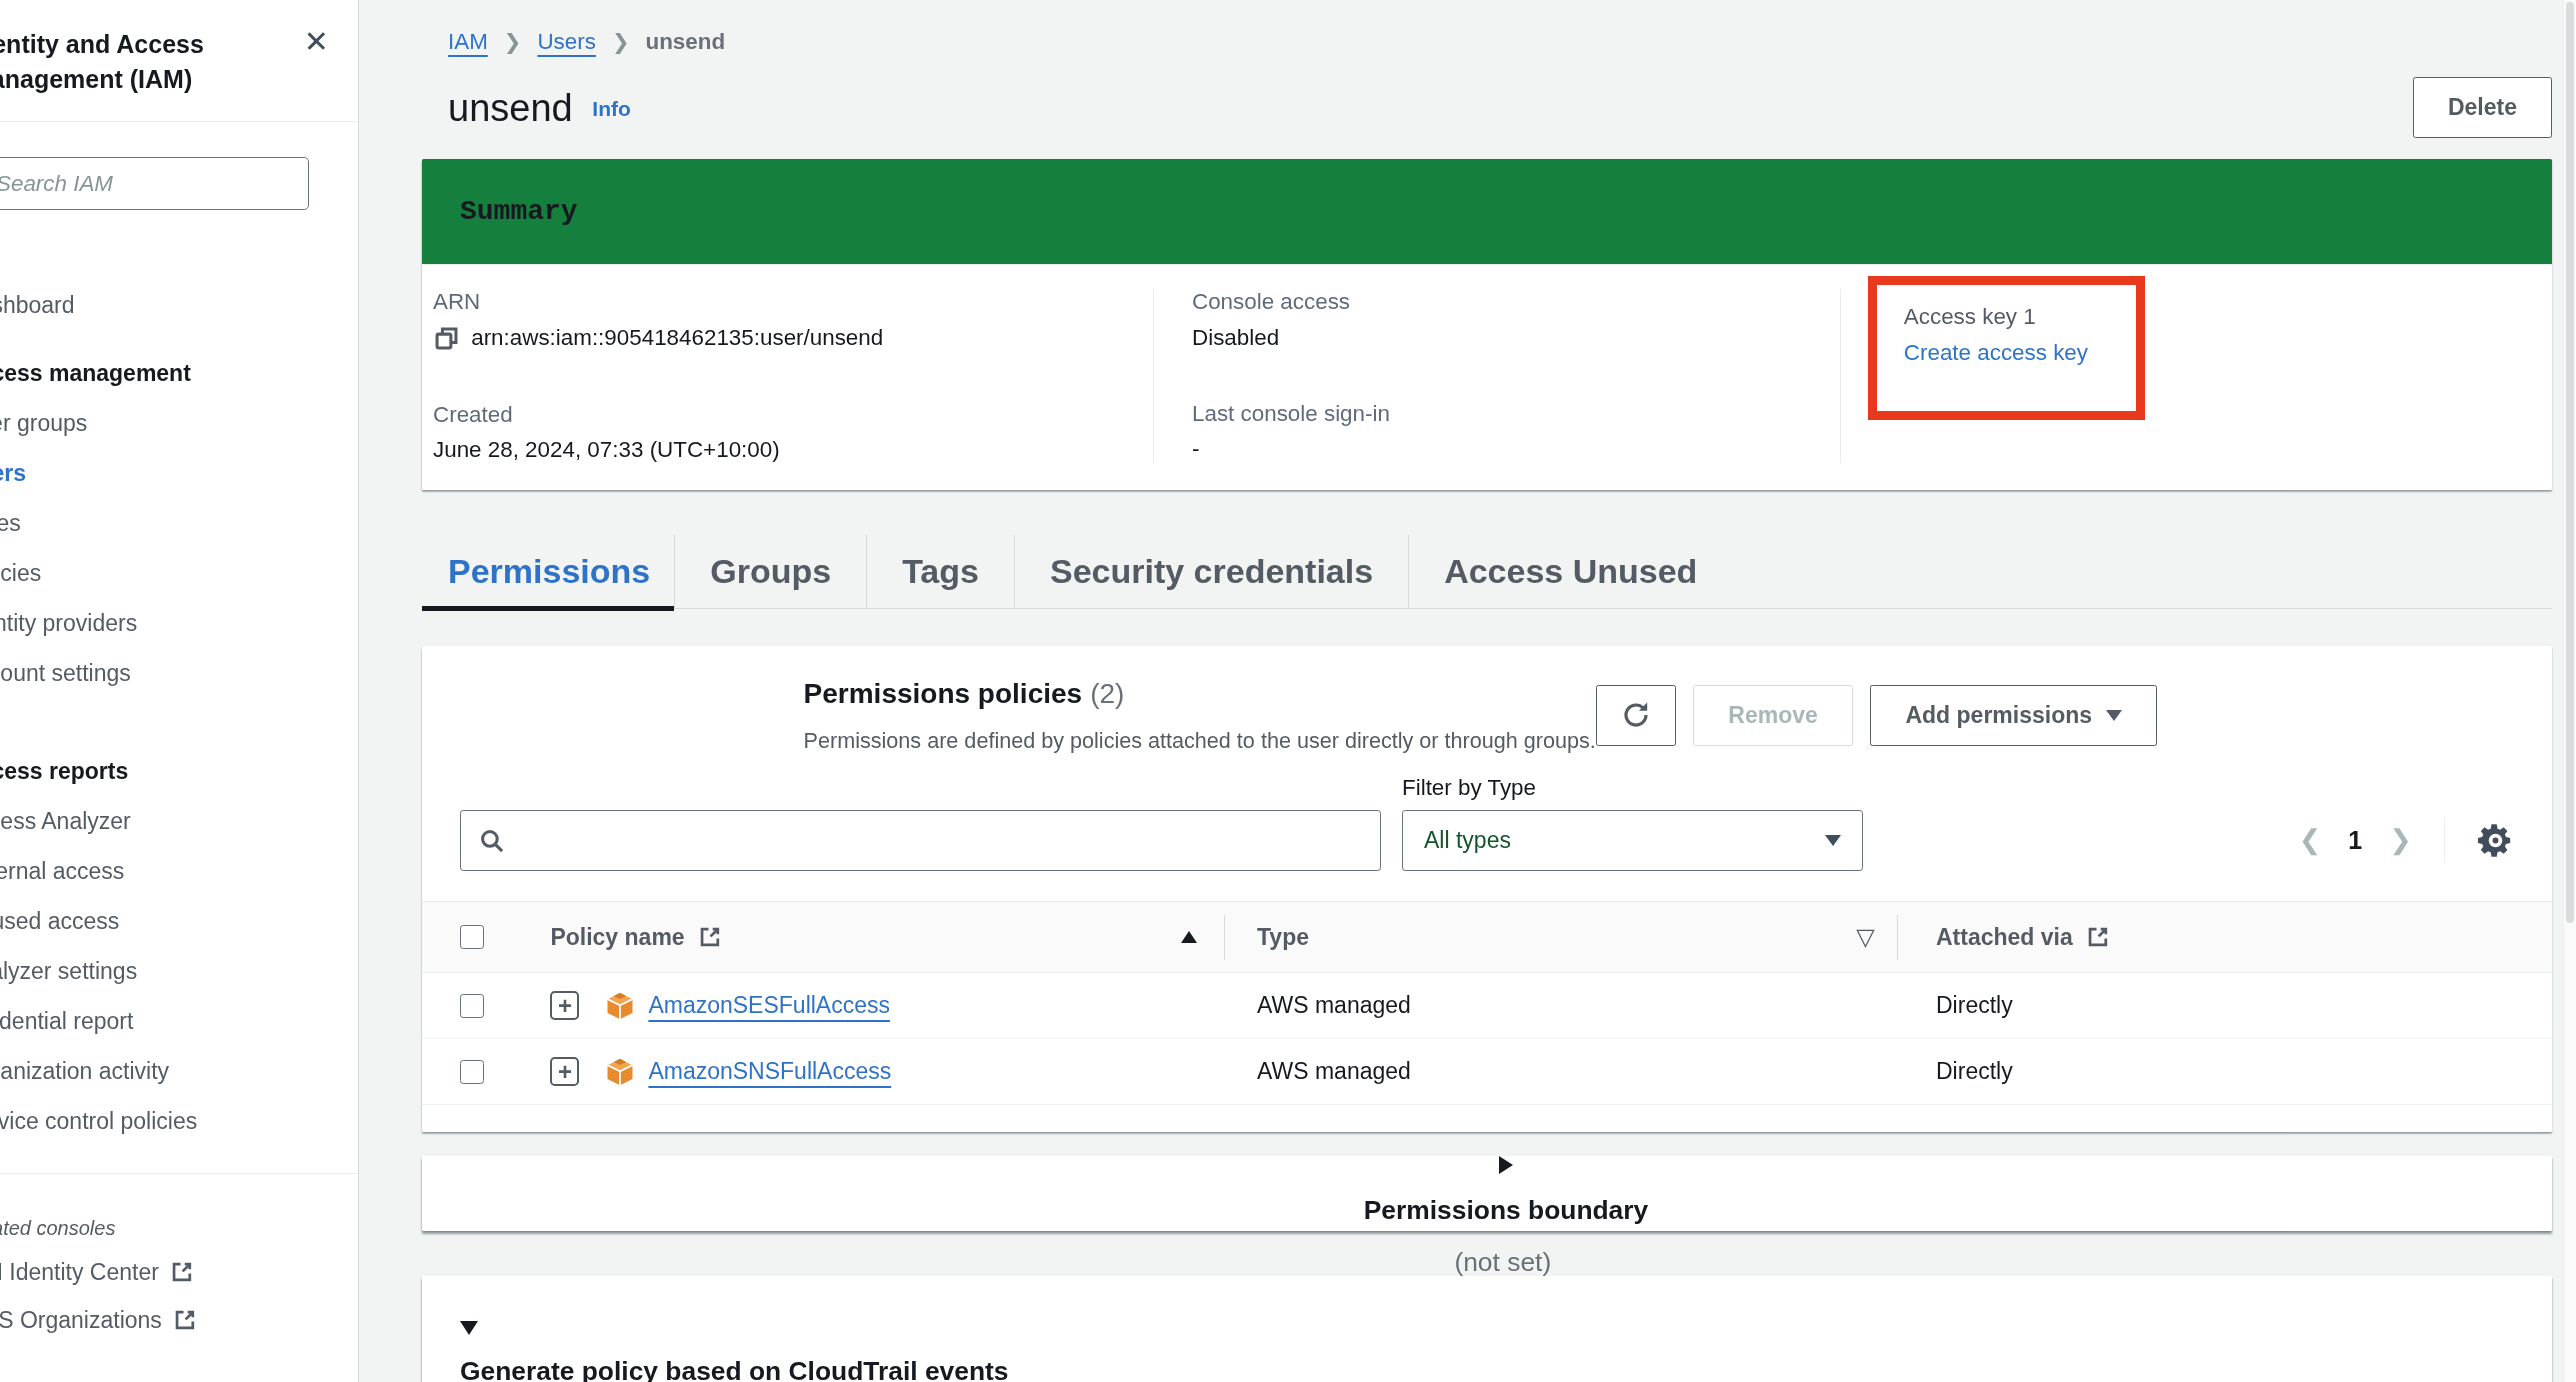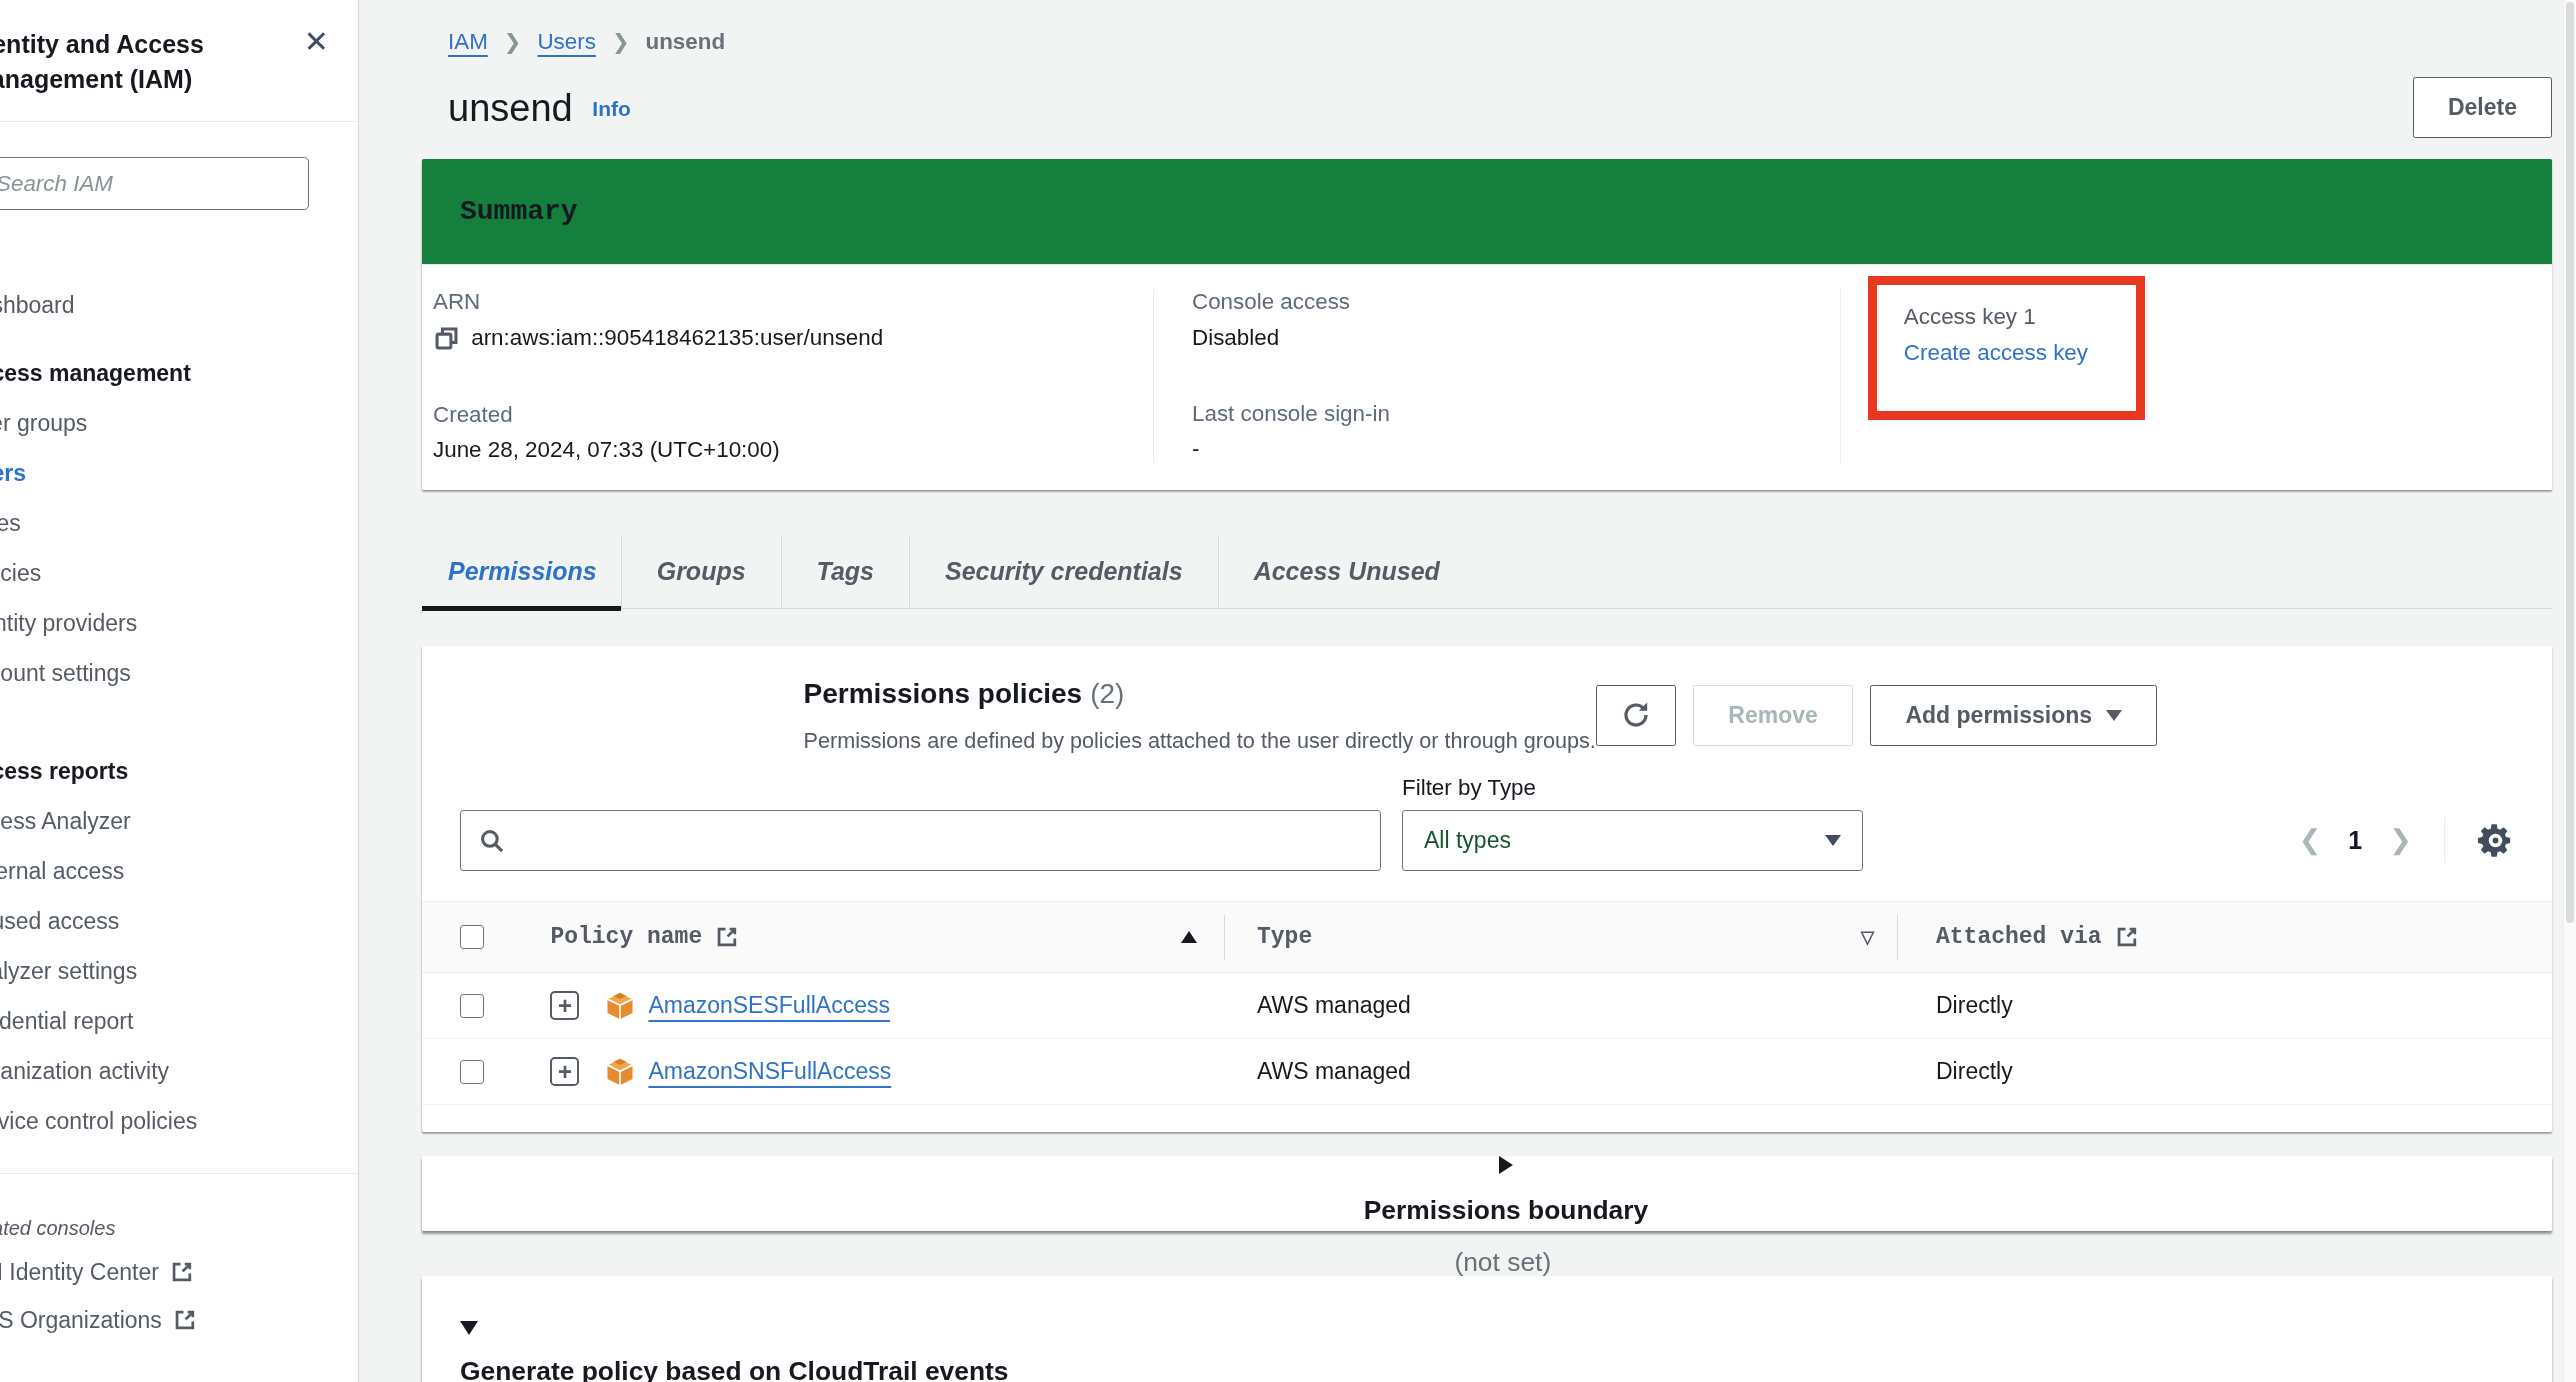--- a/index.html
+++ b/index.html
@@ -97,22 +97,22 @@
     padding:19px 16px 45px 27px; background:#fff;
   }
   .red-annotation .field-label { color:#545b64; }
   .link { color:#2e73c8; cursor:pointer; }
 
   
   .tabs {
     margin:45px 24px 0 62px; display:flex; border-bottom:1.6px solid #d5dbdb; height:74px;
   }
   .tab {
-    display:flex; align-items:center; padding:0 35px; font-size:25px; font-weight:bold;
-    color:#545b64; cursor:pointer; position:relative;font-style:italic;
+    display:flex; align-items:center; padding:0 35px; font-size:34px; font-weight:bold;
+    color:#545b64; cursor:pointer; position:relative;
   }
   .tab:first-child { padding:0 24px 0 26px; }
   .tab + .tab { border-left:1.6px solid #d5dbdb; }
   .tab.active { color:#2e73c8; }
   .tab.active::after {
     content:""; position:absolute; left:0; right:0; bottom:-3.2px; height:5.6px; background:#16191f;
   }
 
   
   .policies-card { margin-top:37px; padding-bottom:27px; }
@@ -147,21 +147,21 @@
   .page-chevron { font-size:27px; color:#aab7b8; cursor:pointer; }
   .page-num { font-size:25px; font-weight:bold; color:#16191f; }
   .pag-divider { width:1.6px; height:46px; background:#eaeded; margin:0 4.8px; }
   .gear { width:37px; height:37px; cursor:pointer; }
 
   
   .ptable { margin-top:30px; }
   .t-row { display:grid; grid-template-columns:106px 697px 673px auto; align-items:center; }
   .t-head {
     height:72px; background:#fafafa; border-top:1.6px solid #eaeded; border-bottom:1.6px solid #eaeded;
-    font-size:23px; font-weight:bold; color:#545b64;font-family:Liberation Mono, monospace;
+    font-size:23px; font-weight:bold; color:#545b64;
   }
   .t-head .cell { height:45px; display:flex; align-items:center; }
   .cell { display:flex; align-items:center; padding-left:38px; gap:13px; }
   .cell-policy { padding-left:22.4px; }
   .t-head .cell-policy, .t-head .cell-type { border-right:1.6px solid #d5dbdb; }
   .sort-asc {
     margin-left:auto; margin-right:27px; width:0; height:0;
     border-left:8px solid transparent; border-right:8px solid transparent;
     border-bottom:12px solid #16191f;
   }

